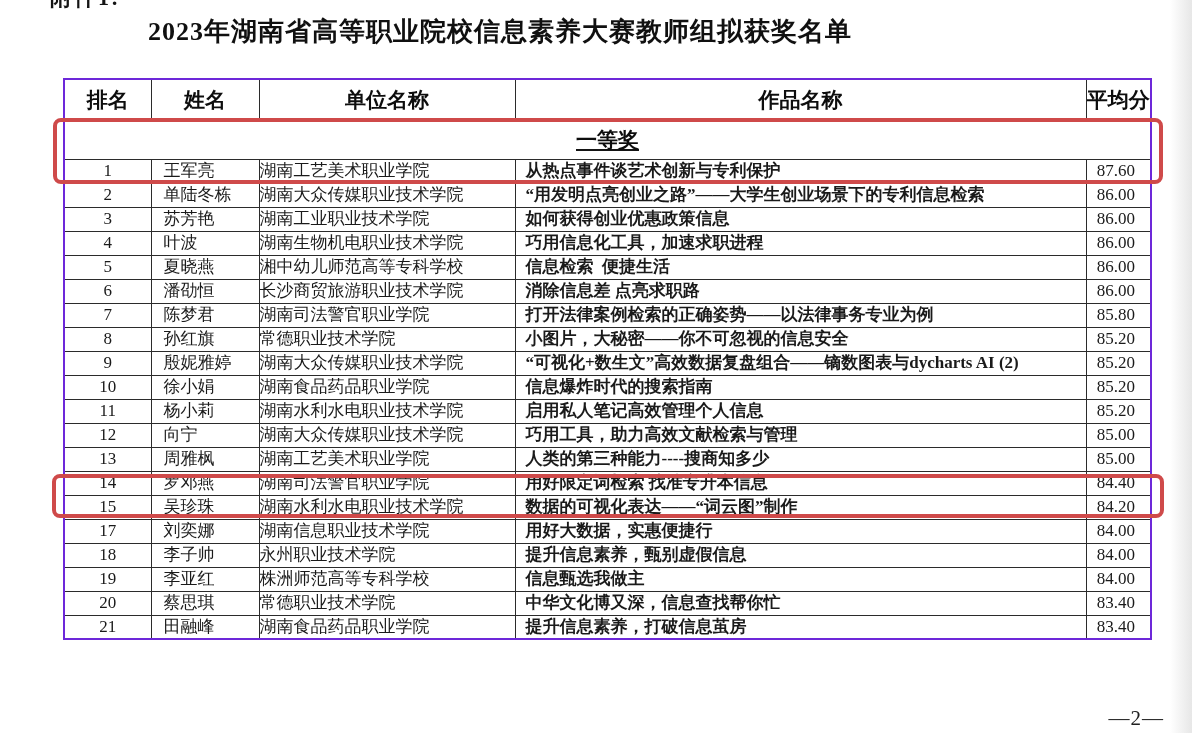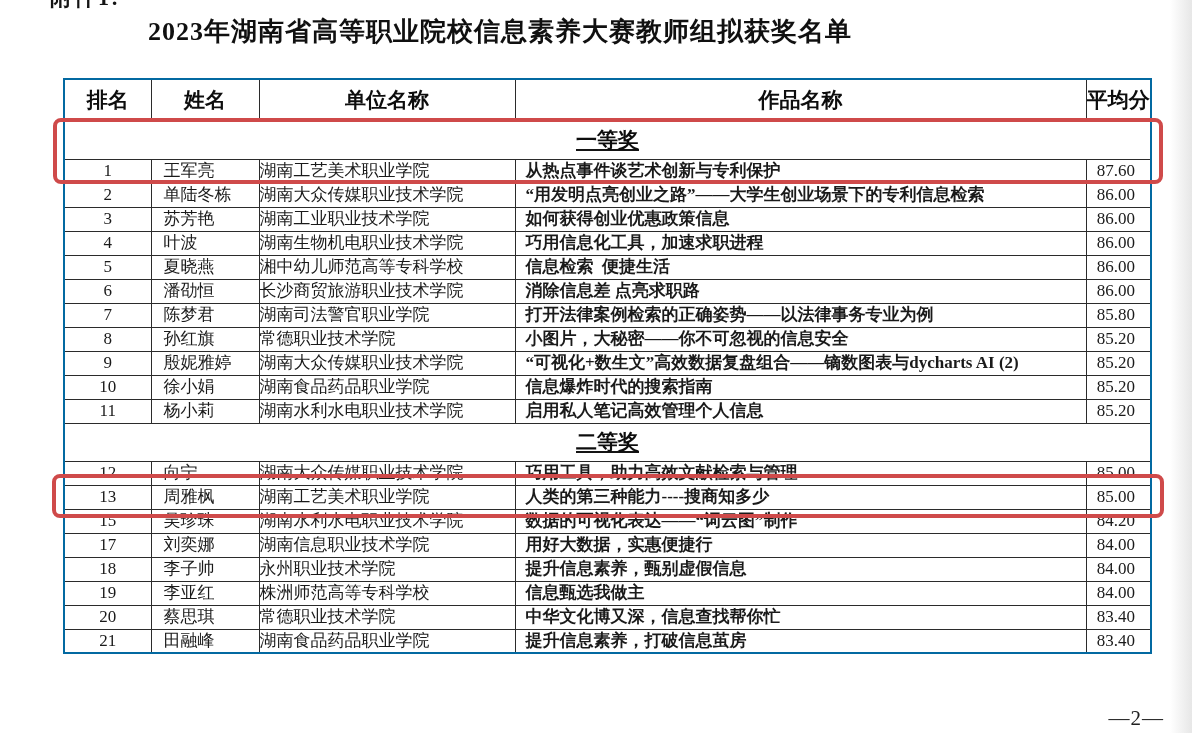--- a/index.html
+++ b/index.html
@@ -43,21 +43,21 @@
   table.results col.c-unit  { width: 256px; }
   table.results col.c-work  { width: 571px; }
   table.results col.c-score { width: 65px; }
 
   table.results th, table.results td {
     border: 1.5px solid #2b2b2b;
     overflow: hidden;
     white-space: pre-wrap;
     line-height: 1.05;
   }
-  table.results { border: 2px solid #0369a1; }
+  table.results { border: 2px solid #6d28d9; }
 
   tr.header-row { height: 42px; }
   tr.header-row th {
     font-size: 21px; font-weight: bold; text-align: center;
     color: #0d0d0d;
   }
   tr.section-row { height: 38px; text-decoration: underline; }
   tr.section-row td {
     font-size: 21px; font-weight: bold; text-align: center;
     color: #0d0d0d;
@@ -194,38 +194,42 @@
         <td class="cell-work">信息爆炸时代的搜索指南</td>
         <td class="cell-score">85.20</td>
       </tr>
       <tr class="data-row">
         <td class="cell-rank">11</td>
         <td class="cell-name">杨小莉</td>
         <td class="cell-unit">湖南水利水电职业技术学院</td>
         <td class="cell-work">启用私人笔记高效管理个人信息</td>
         <td class="cell-score">85.20</td>
       </tr>
-      <tr class="section-row">
-        <td colspan="5">二等奖</td>
-      </tr>
       <tr class="data-row">
         <td class="cell-rank">12</td>
         <td class="cell-name">向宁</td>
         <td class="cell-unit">湖南大众传媒职业技术学院</td>
         <td class="cell-work">巧用工具，助力高效文献检索与管理</td>
         <td class="cell-score">85.00</td>
       </tr>
       <tr class="data-row">
         <td class="cell-rank">13</td>
         <td class="cell-name">周雅枫</td>
         <td class="cell-unit">湖南工艺美术职业学院</td>
         <td class="cell-work">人类的第三种能力----搜商知多少</td>
         <td class="cell-score">85.00</td>
       </tr>
       <tr class="data-row">
+        <td class="cell-rank">14</td>
+        <td class="cell-name">罗邓燕</td>
+        <td class="cell-unit">湖南司法警官职业学院</td>
+        <td class="cell-work">用好限定词检索 找准专升本信息</td>
+        <td class="cell-score">84.40</td>
+      </tr>
+      <tr class="data-row">
         <td class="cell-rank">15</td>
         <td class="cell-name">吴珍珠</td>
         <td class="cell-unit">湖南水利水电职业技术学院</td>
         <td class="cell-work">数据的可视化表达——“词云图”制作</td>
         <td class="cell-score">84.20</td>
       </tr>
       <tr class="data-row">
         <td class="cell-rank">17</td>
         <td class="cell-name">刘奕娜</td>
         <td class="cell-unit">湖南信息职业技术学院</td>

